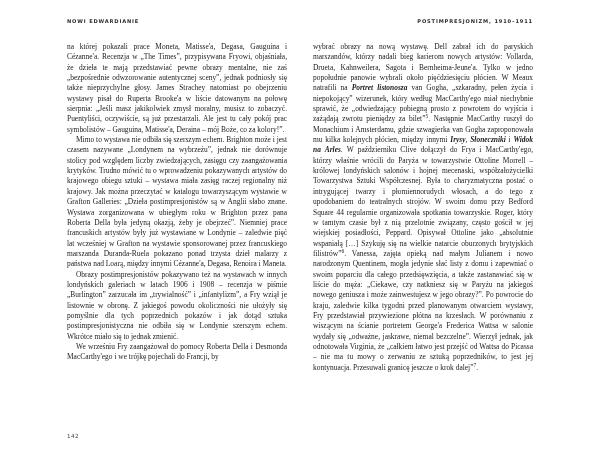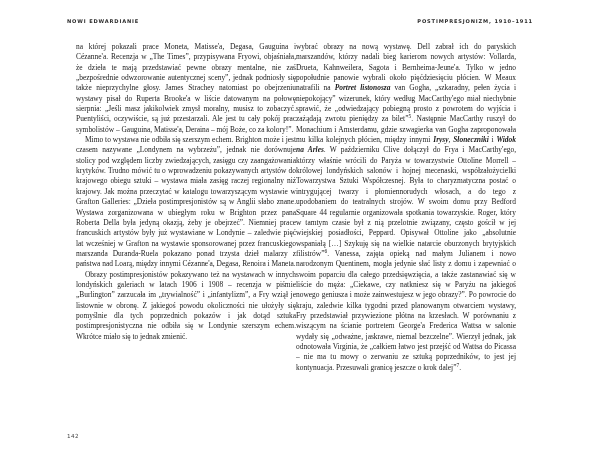--- a/index.html
+++ b/index.html
@@ -33,25 +33,25 @@
     white-space: nowrap;
     font-weight: 600;
   }
   .running-head.left  { left: 67px; }
   .running-head.right { right: 67px; text-align: right; }
 
   
   .columns {
     position: absolute;
     top: 42px;
-    left: 50px;
+    left: 67px;
     width: 466px;
     height: 378px;
     display: flex;
-    justify-content: flex-end;
+    justify-content: space-between;
   }
   .col {
     width: 220px;
     font-size: 7.45px;
     line-height: 10.35px;
     text-align: justify;
     text-justify: inter-word;
     hyphens: manual;
     -webkit-hyphens: manual;
   }
@@ -88,20 +88,21 @@
   <div class="running-head left">NOWI EDWARDIANIE</div>
 
   <div class="running-head right">POSTIMPRESJONIZM, 1910–1911</div>
 
   <div class="columns">
 
     <div class="col">
       <p>na której pokazali prace Moneta, Matisse'a, Degasa, Gauguina i Cézanne'a. Recenzja w „The Times”, przypisywana Fryowi, objaśniała, że dzieła te mają przedstawiać pewne obrazy mentalne, nie zaś „bezpośrednie odwzorowanie autentycznej sceny”, jednak podniosły się także nieprzychylne głosy. James Strachey natomiast po obejrzeniu wystawy pisał do Ruperta Brooke'a w liście datowanym na połowę sierpnia: „Jeśli masz jakikolwiek zmysł moralny, musisz to zobaczyć. Puentyliści, oczywiście, są już przestarzali. Ale jest tu cały pokój prac symbolistów – Gauguina, Matisse'a, Deraina – mój Boże, co za kolory!”.</p>
       <p>Mimo to wystawa nie odbiła się szerszym echem. Brighton może i jest czasem nazywane „Londynem na wybrzeżu”, jednak nie dorównuje stolicy pod względem liczby zwiedzających, zasięgu czy zaangażowania krytyków. Trudno mówić tu o wprowadzeniu pokazywanych artystów do krajowego obiegu sztuki – wystawa miała zasięg raczej regionalny niż krajowy. Jak można przeczytać w katalogu towarzyszącym wystawie w Grafton Galleries: „Dzieła postimpresjonistów są w Anglii słabo znane. Wystawa zorganizowana w ubiegłym roku w Brighton przez pana Roberta Della była jedyną okazją, żeby je obejrzeć”. Niemniej prace francuskich artystów były już wystawiane w Londynie – zaledwie pięć lat wcześniej w Grafton na wystawie sponsorowanej przez francuskiego marszanda Duranda-Ruela pokazano ponad trzysta dzieł malarzy z państwa nad Loarą, między innymi Cézanne'a, Degasa, Renoira i Maneta.</p>
       <p>Obrazy postimpresjonistów pokazywano też na wystawach w innych londyńskich galeriach w latach 1906 i 1908 – recenzja w piśmie „Burlington” zarzucała im „trywialność” i „infantylizm”, a Fry wziął je listownie w obronę. Z jakiegoś powodu okoliczności nie ułożyły się pomyślnie dla tych poprzednich pokazów i jak dotąd sztuka postimpresjonistyczna nie odbiła się w Londynie szerszym echem. Wkrótce miało się to jednak zmienić.</p>
+      <p>We wrześniu Fry zaangażował do pomocy Roberta Della i Desmonda MacCarthy'ego i we trójkę pojechali do Francji, by</p>
     </div>
 
     <div class="col">
       <p>wybrać obrazy na nową wystawę. Dell zabrał ich do paryskich marszandów, którzy nadali bieg karierom nowych artystów: Vollarda, Drueta, Kahnweilera, Sagota i Bernheima-Jeune'a. Tylko w jedno popołudnie panowie wybrali około pięćdziesięciu płócien. W Meaux natrafili na <i>Portret listonosza</i> van Gogha, „szkaradny, pełen życia i niepokojący” wizerunek, który według MacCarthy'ego miał niechybnie sprawić, że „odwiedzający pobiegną prosto z powrotem do wyjścia i zażądają zwrotu pieniędzy za bilet”<span class="sup">5</span>. Następnie MacCarthy ruszył do Monachium i Amsterdamu, gdzie szwagierka van Gogha zaproponowała mu kilka kolejnych płócien, między innymi <i>Irysy</i>, <i>Słoneczniki</i> i <i>Widok na Arles</i>. W październiku Clive dołączył do Frya i MacCarthy'ego, którzy właśnie wrócili do Paryża w towarzystwie Ottoline Morrell – królowej londyńskich salonów i hojnej mecenaski, współzałożycielki Towarzystwa Sztuki Współczesnej. Była to charyzmatyczna postać o intrygującej twarzy i płomiennorudych włosach, a do tego z upodobaniem do teatralnych strojów. W swoim domu przy Bedford Square 44 regularnie organizowała spotkania towarzyskie. Roger, który w tamtym czasie był z nią przelotnie związany, często gościł w jej wiejskiej posiadłości, Peppard. Opisywał Ottoline jako „absolutnie wspaniałą […] Szykuję się na wielkie natarcie oburzonych brytyjskich filistrów”<span class="sup">6</span>. Vanessa, zajęta opieką nad małym Julianem i nowo narodzonym Quentinem, mogła jedynie słać listy z domu i zapewniać o swoim poparciu dla całego przedsięwzięcia, a także zastanawiać się w liście do męża: „Ciekawe, czy natkniesz się w Paryżu na jakiegoś nowego geniusza i może zainwestujesz w jego obrazy?”. Po powrocie do kraju, zaledwie kilka tygodni przed planowanym otwarciem wystawy, Fry przedstawiał przywiezione płótna na krzesłach. W porównaniu z wiszącym na ścianie portretem George'a Frederica Wattsa w salonie wydały się „odważne, jaskrawe, niemal bezczelne”. Wierzył jednak, jak odnotowała Virginia, że „całkiem łatwo jest przejść od Wattsa do Picassa – nie ma tu mowy o zerwaniu ze sztuką poprzedników, to jest jej kontynuacja. Przesuwali granicę jeszcze o krok dalej”<span class="sup">7</span>.</p>
     </div>
 
   </div>
 
   <div class="folio">142</div>
 

